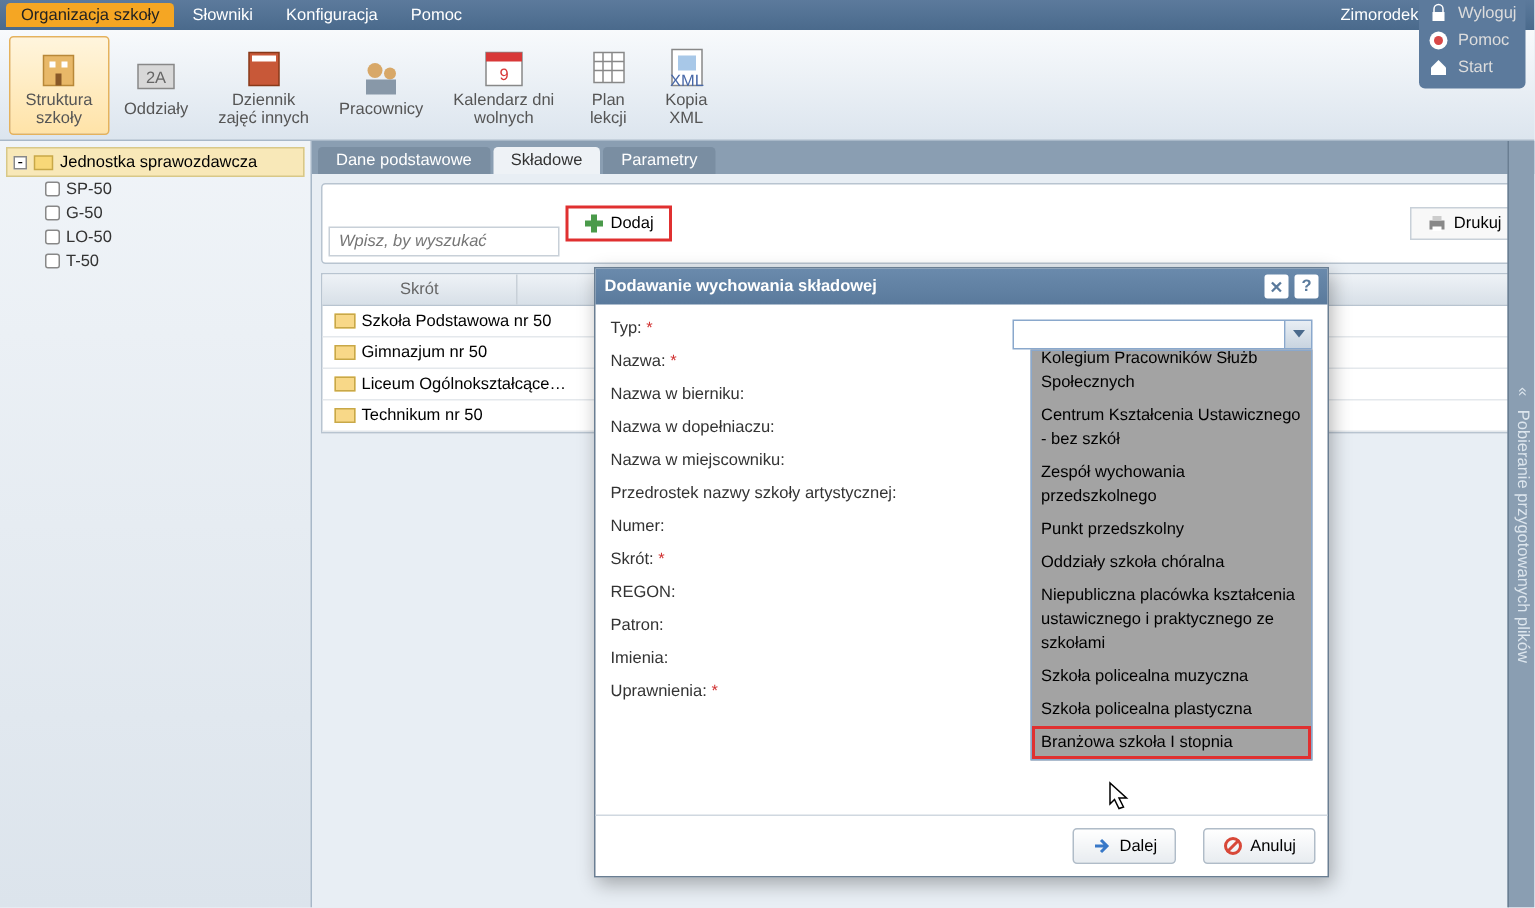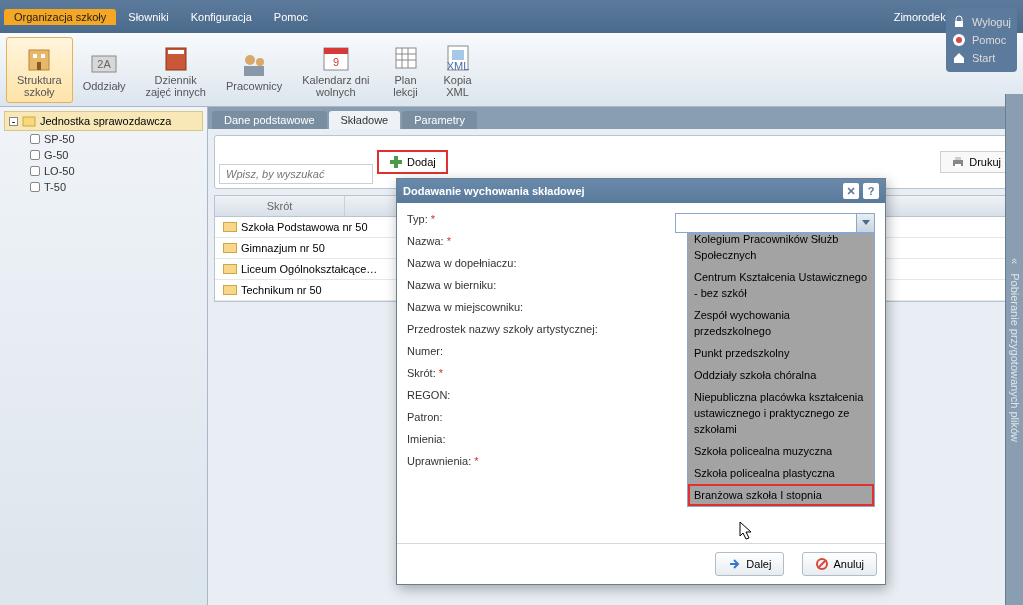--- a/index.html
+++ b/index.html
@@ -1,18 +1,18 @@
 <!DOCTYPE html>
 <html><head>
 <meta charset="utf-8">
 <style>
   * { box-sizing: border-box; margin: 0; padding: 0; font-family: Tahoma, Arial, sans-serif; font-size: 11px; }
   body { width: 1023px; height: 605px; background: #e8eef4; overflow: hidden; position: relative; }
 
-  .top-menu { background: linear-gradient(#5c7a9c, #4a6a8c); height: 33px; display: flex; align-items: center; padding: 0 4px; color: #fff; }
+  .top-menu { background: linear-gradient(#5c7a9c, #4a6a8c); height: 20px; display: flex; align-items: center; padding: 0 4px; color: #fff; }
   .top-menu .tab { padding: 2px 10px; cursor: pointer; border-radius: 3px 3px 0 0; margin-right: 2px; }
   .top-menu .tab.active { background: #f5a623; color: #222; }
   .top-menu .spacer { flex: 1; }
   .top-menu .user { padding: 0 10px; }
 
   .ribbon { background: linear-gradient(#f8fafc, #dce5ee); height: 74px; display: flex; align-items: center; padding: 0 6px; border-bottom: 1px solid #a8b8c8; }
   .ribbon-item { display: flex; flex-direction: column; align-items: center; padding: 4px 10px; cursor: pointer; color: #555; border-radius: 3px; }
   .ribbon-item.active { background: linear-gradient(#fff5dd, #ffe3a8); border: 1px solid #e5b25c; }
   .ribbon-item .label { text-align: center; line-height: 12px; }
   .ribbon .links { margin-left: auto; display: flex; flex-direction: column; gap: 4px; padding-right: 10px; }
@@ -266,22 +266,22 @@
 <div class="modal">
   <div class="modal-header">
     <div class="title">Dodawanie wychowania składowej</div>
     <div class="hicon">✕</div>
     <div class="hicon">?</div>
   </div>
   <div class="modal-body">
     <div class="form-col">
       <div class="form-row"><span>Typ:</span> <span class="req">*</span></div>
       <div class="form-row"><span>Nazwa:</span> <span class="req">*</span></div>
+      <div class="form-row">Nazwa w bierniku:</div>
       <div class="form-row">Nazwa w dopełniaczu:</div>
-      <div class="form-row">Nazwa w bierniku:</div>
       <div class="form-row">Nazwa w miejscowniku:</div>
       <div class="form-row">Przedrostek nazwy szkoły artystycznej:</div>
       <div class="form-row">Numer:</div>
       <div class="form-row"><span>Skrót:</span> <span class="req">*</span></div>
       <div class="form-row">REGON:</div>
       <div class="form-row">Patron:</div>
       <div class="form-row">Imienia:</div>
       <div class="form-row"><span>Uprawnienia:</span> <span class="req">*</span></div>
     </div>
     <div class="dropdown">

